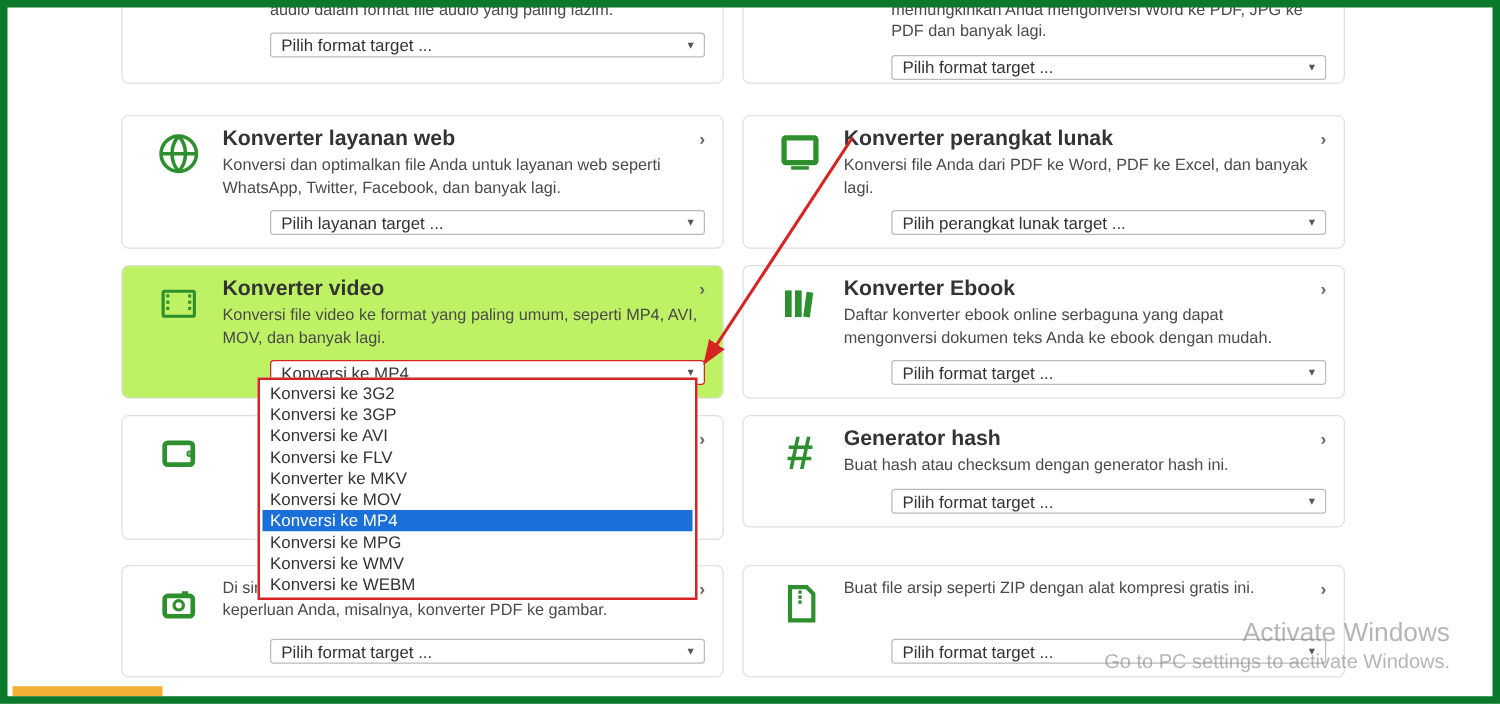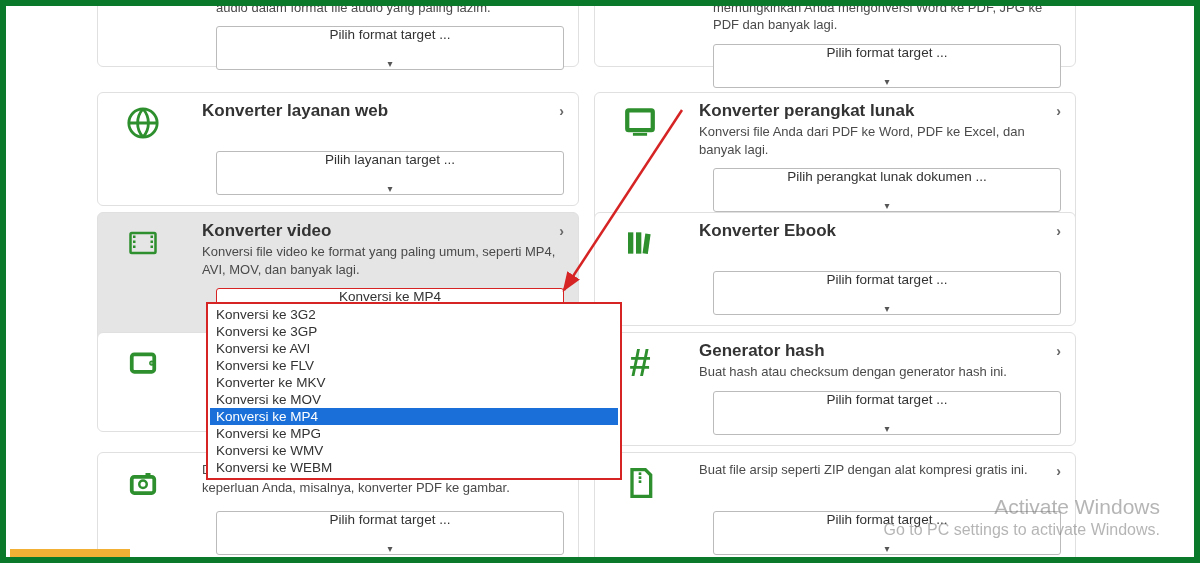--- a/index.html
+++ b/index.html
@@ -35,34 +35,34 @@
     overflow: visible;
   }
   .card {
     position: absolute;
     background: #fff;
     border: 1px solid #e0e0e0;
     border-radius: 6px;
     width: 482px;
     padding: 8px 10px 10px 10px;
   }
-  .card.active { background: #e5e5e5; }
+  .card.active { background: #bef264; }
   .card-header { position: relative; display: flex; }
   .icon-col {
     width: 70px;
     display: flex;
     justify-content: center;
     padding-top: 4px;
   }
   .icon-box {
     width: 40px; height: 36px;
     color: #2d8f2d;
     display: flex; align-items: center; justify-content: center;
   }
-  .text-col { flex: 1; padding-right: 10px; margin-left: 24px; }
+  .text-col { flex: 1; padding-right: 10px; }
   .card-title {
     font-size: 17px;
     font-weight: 600;
     color: #333;
     margin-bottom: 2px;
   }
   .card-desc {
     font-size: 13px;
     color: #4a4a4a;
     line-height: 1.35;
@@ -70,54 +70,53 @@
   .chev {
     position: absolute;
     right: 4px; top: 2px;
     font-size: 14px;
     color: #666;
     font-weight: 600;
   }
   .select {
     margin: 10px 0 0 108px;
     width: 348px;
-    height: 44px;
+    height: 20px;
     border: 1px solid #bbb;
     border-radius: 3px;
     background: #fff;
     font-size: 13.5px;
     color: #333;
     padding: 0 8px;
     position: relative;
     display: flex;
     align-items: center;
     justify-content: space-between;
     cursor: pointer;
-    flex-direction: column;
   }
   .select .caret {
     font-size: 10px;
     color: #555;
   }
   .col-left { left: 5px; }
   .col-right { left: 502px; }
 
   
   .row1 { top: -28px; height: 95px; }
   .row2 { top: 92px; }
   .row3 { top: 212px; }
   .row4 { top: 332px; }
   .row5 { top: 452px; }
   .row1 .text-col { margin-left: 108px; }
 
   .dropdown {
     position: absolute;
     left: 114px;
     top: 302px;
-    width: 416px;
+    width: 352px;
     background: #fff;
     border: 2px solid #d62323;
     z-index: 40;
     font-size: 13.5px;
     padding: 2px;
   }
   .dropdown .opt {
     padding: 1px 6px;
     color: #333;
     cursor: pointer;
@@ -185,20 +184,21 @@
       <div class="icon-col">
         <div class="icon-box">
           <svg viewBox="0 0 24 24" width="34" height="34" fill="none" stroke="#2d8f2d" stroke-width="2">
             <circle cx="12" cy="12" r="10"></circle>
               <path d="M2 12h20M12 2a15 15 0 010 20M12 2a15 15 0 000 20"></path>
           </svg>
         </div>
       </div>
       <div class="text-col">
         <div class="card-title">Konverter layanan web</div>
+        <div class="card-desc">Konversi dan optimalkan file Anda untuk layanan web seperti WhatsApp, Twitter, Facebook, dan banyak lagi.</div>
       </div>
       <div class="chev">›</div>
     </div>
     <div class="select">
       <span>Pilih layanan target ...</span>
       <span class="caret">▾</span>
     </div>
   </div>
 
   <div class="card col-right row2">
@@ -211,21 +211,21 @@
           </svg>
         </div>
       </div>
       <div class="text-col">
         <div class="card-title">Konverter perangkat lunak</div>
         <div class="card-desc">Konversi file Anda dari PDF ke Word, PDF ke Excel, dan banyak lagi.</div>
       </div>
       <div class="chev">›</div>
     </div>
     <div class="select">
-      <span>Pilih perangkat lunak dokumen ...</span>
+      <span>Pilih perangkat lunak target ...</span>
       <span class="caret">▾</span>
     </div>
   </div>
 
   <div class="card col-left row3 active">
     <div class="card-header">
       <div class="icon-col">
         <div class="icon-box">
           <svg viewBox="0 0 24 24" width="36" height="30" fill="#2d8f2d">
             <rect x="2" y="4" width="20" height="16" rx="1" fill="none" stroke="#2d8f2d" stroke-width="2"></rect>
@@ -256,20 +256,21 @@
         <div class="icon-box">
           <svg viewBox="0 0 24 24" width="36" height="32" fill="#2d8f2d">
             <rect x="3" y="4" width="4" height="16"></rect>
               <rect x="9" y="4" width="4" height="16"></rect>
             <rect x="15" y="5" width="4" height="15" transform="rotate(8 17 12)"></rect>
           </svg>
         </div>
       </div>
       <div class="text-col">
         <div class="card-title">Konverter Ebook</div>
+        <div class="card-desc">Daftar konverter ebook online serbaguna yang dapat mengonversi dokumen teks Anda ke ebook dengan mudah.</div>
       </div>
       <div class="chev">›</div>
     </div>
     <div class="select">
       <span>Pilih format target ...</span>
       <span class="caret">▾</span>
     </div>
   </div>
 
   <div class="card col-left row4" style="height:100px;">

